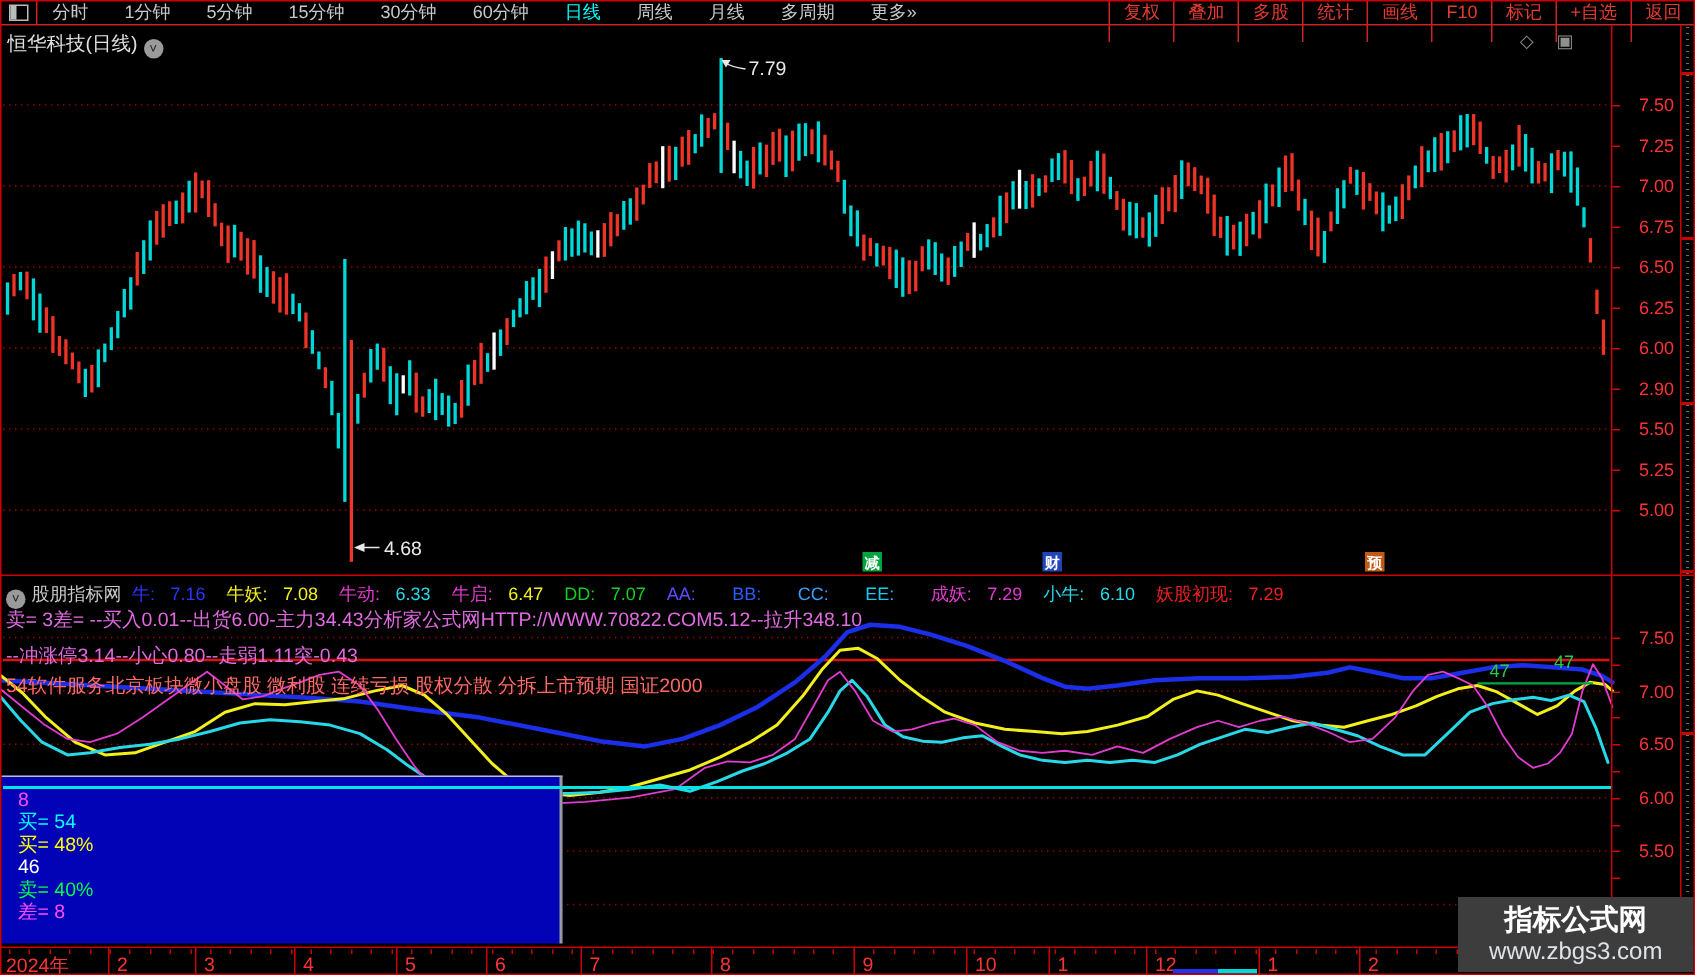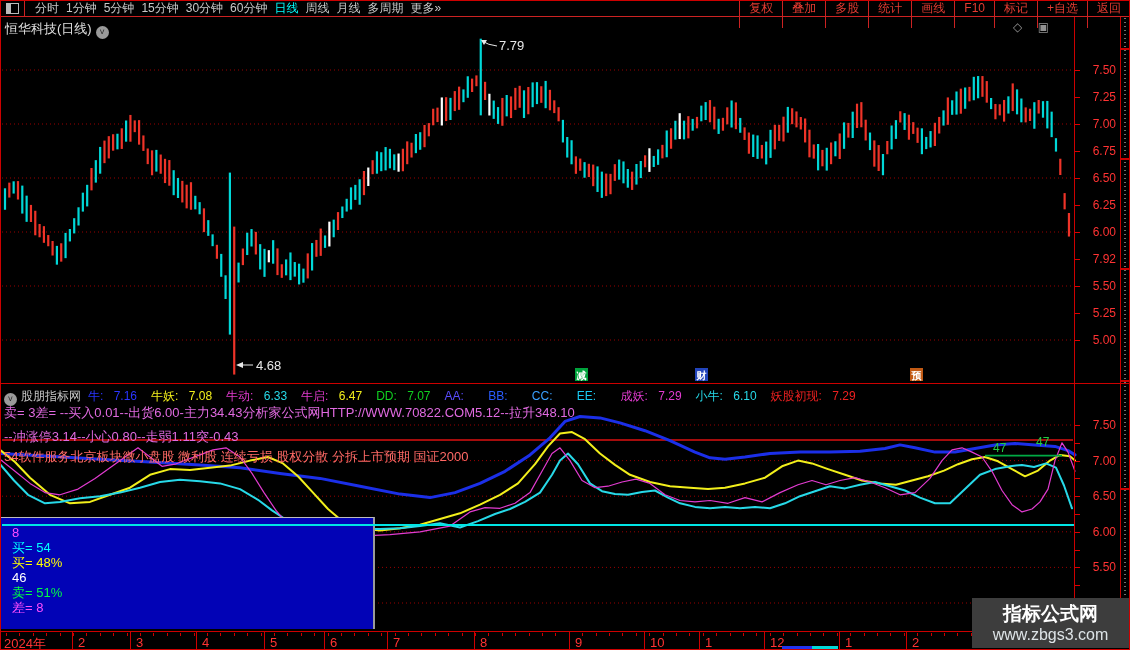--- a/index.html
+++ b/index.html
@@ -5,21 +5,21 @@
   html,body{margin:0;padding:0;background:#000;}
   #app{position:relative;width:1130px;height:650px;background:#000;overflow:hidden;
        font-family:"Liberation Sans","DejaVu Sans",sans-serif;}
   
   .win-border{position:absolute;background:#c00;z-index:8;}
   
   #toolbar{position:absolute;left:0;top:0;width:1130px;height:16px;border-bottom:1px solid #c22;z-index:7;display:flex;align-items:center;}
   #tb-icon-cell{width:24px;height:16px;border-right:1px solid #c22;display:flex;align-items:center;justify-content:center;flex:0 0 auto;}
   .layout-glyph{width:11px;height:9px;border:1px solid #bbb;position:relative;}
   .layout-glyph:before{content:"";position:absolute;left:0;top:0;width:4px;height:9px;background:#bbb;}
-  #tb-left{display:flex;gap:7px;padding-left:10px;flex:1 1 auto;}
+  #tb-left{display:flex;gap:24px;padding-left:10px;flex:1 1 auto;}
   #tb-left .tbitem{color:#c8c8c8;font-size:12px;line-height:15px;cursor:default;white-space:nowrap;}
   #tb-left .tbitem.active{color:#00ffff;}
   #tb-right{display:flex;flex:0 0 auto;height:16px;align-items:center;}
   #tb-right .tbritem{color:#e43b32;font-size:12px;line-height:15px;padding:12px 9px;border-left:1px solid #c22;white-space:nowrap;}
   
   #title-row{position:absolute;left:0;top:17px;width:1130px;height:20px;z-index:6;}
   #stock-title{position:absolute;left:5px;top:3px;color:#e0e0e0;font-size:13px;}
   .chev-circle{display:inline-block;width:13px;height:13px;border-radius:50%;background:#9a9a9a;color:#222;
                font-size:9px;line-height:13px;text-align:center;vertical-align:-2px;margin-left:4px;}
   #title-icons{position:absolute;right:75px;top:3px;color:#909090;font-size:12px;letter-spacing:6px;}
@@ -382,21 +382,21 @@
   <div id="ind-header"><span class="chev-circle" style="margin: 0px 4px 0px 0px;">˅</span><span style="color: rgb(200, 200, 200);">股朋指标网</span><span><span style="color: rgb(42, 53, 255);">牛: </span><span style="color: rgb(42, 53, 255);">7.16</span></span><span><span style="color: rgb(242, 239, 27);">牛妖: </span><span style="color: rgb(242, 239, 27);">7.08</span></span><span><span style="color: rgb(226, 59, 208);">牛动: </span><span style="color: rgb(39, 217, 232);">6.33</span></span><span><span style="color: rgb(226, 59, 208);">牛启: </span><span style="color: rgb(242, 239, 27);">6.47</span></span><span><span style="color: rgb(16, 208, 32);">DD: </span><span style="color: rgb(16, 208, 32);">7.07</span></span><span><span style="color: rgb(90, 76, 255);">AA: </span><span style="color: rgb(90, 76, 255);"></span></span><span><span style="color: rgb(42, 92, 255);">BB: </span><span style="color: rgb(42, 92, 255);"></span></span><span><span style="color: rgb(58, 160, 255);">CC: </span><span style="color: rgb(58, 160, 255);"></span></span><span><span style="color: rgb(24, 200, 240);">EE: </span><span style="color: rgb(24, 200, 240);"></span></span><span><span style="color: rgb(226, 59, 208);">成妖: </span><span style="color: rgb(226, 59, 208);">7.29</span></span><span><span style="color: rgb(39, 217, 232);">小牛: </span><span style="color: rgb(39, 217, 232);">6.10</span></span><span><span style="color: rgb(238, 32, 32);">妖股初现: </span><span style="color: rgb(238, 32, 32);">7.29</span></span></div>
   <div class="ind-text" id="ind-line2" style="top: 404px; color: rgb(224, 106, 224);">卖= 3差= --买入0.01--出货6.00-主力34.43分析家公式网HTTP://WWW.70822.COM5.12--拉升348.10</div>
   <div class="ind-text" id="ind-line3" style="top: 428px; color: rgb(224, 106, 224);">--冲涨停3.14--小心0.80--走弱1.11突-0.43</div>
   <div class="ind-text" id="ind-line4" style="top: 448px; color: rgb(255, 106, 102);">54软件服务北京板块微小盘股 微利股 连续亏损 股权分散 分拆上市预期 国证2000</div>
 
   <div id="info-box">
       <div class="ibrow" style="color: rgb(255, 77, 255);">8</div>
       <div class="ibrow" style="color: rgb(0, 255, 255);">买= 54</div>
       <div class="ibrow" style="color: rgb(255, 255, 0);">买= 48%</div>
       <div class="ibrow" style="color: rgb(255, 255, 255);">46</div>
-      <div class="ibrow" style="color: rgb(0, 255, 68);">卖= 51%</div>
+      <div class="ibrow" style="color: rgb(0, 255, 68);">卖= 40%</div>
       <div class="ibrow" style="color: rgb(255, 77, 255);">差= 8</div>
     </div>
   <div id="support-line"></div>
 
   <div id="main-yaxis">
       <div class="ytick" style="left: 1075px; top: 70px;"></div>
       <div class="ytick" style="left: 1075px; top: 97px;"></div>
       <div class="ytick" style="left: 1075px; top: 124px;"></div>
       <div class="ytick" style="left: 1075px; top: 151px;"></div>
       <div class="ytick" style="left: 1075px; top: 178px;"></div>
@@ -406,21 +406,21 @@
       <div class="ytick" style="left: 1075px; top: 286px;"></div>
       <div class="ytick" style="left: 1075px; top: 313px;"></div>
       <div class="ytick" style="left: 1075px; top: 340px;"></div>
       <div class="yaxis-label" style="left: 1076px; top: 63px;">7.50</div>
       <div class="yaxis-label" style="left: 1076px; top: 90px;">7.25</div>
       <div class="yaxis-label" style="left: 1076px; top: 117px;">7.00</div>
       <div class="yaxis-label" style="left: 1076px; top: 144px;">6.75</div>
       <div class="yaxis-label" style="left: 1076px; top: 171px;">6.50</div>
       <div class="yaxis-label" style="left: 1076px; top: 198px;">6.25</div>
       <div class="yaxis-label" style="left: 1076px; top: 225px;">6.00</div>
-      <div class="yaxis-label" style="left: 1076px; top: 252px;">7.92</div>
+      <div class="yaxis-label" style="left: 1076px; top: 252px;">2.90</div>
       <div class="yaxis-label" style="left: 1076px; top: 279px;">5.50</div>
       <div class="yaxis-label" style="left: 1076px; top: 306px;">5.25</div>
       <div class="yaxis-label" style="left: 1076px; top: 333px;">5.00</div>
     </div>
   <div id="ind-yaxis">
       <div class="ytick" style="left: 1075px; top: 425px;"></div>
       <div class="ytick" style="left: 1075px; top: 442.8px;"></div>
       <div class="ytick" style="left: 1075px; top: 460.6px;"></div>
       <div class="ytick" style="left: 1075px; top: 478.4px;"></div>
       <div class="ytick" style="left: 1075px; top: 496.2px;"></div>

